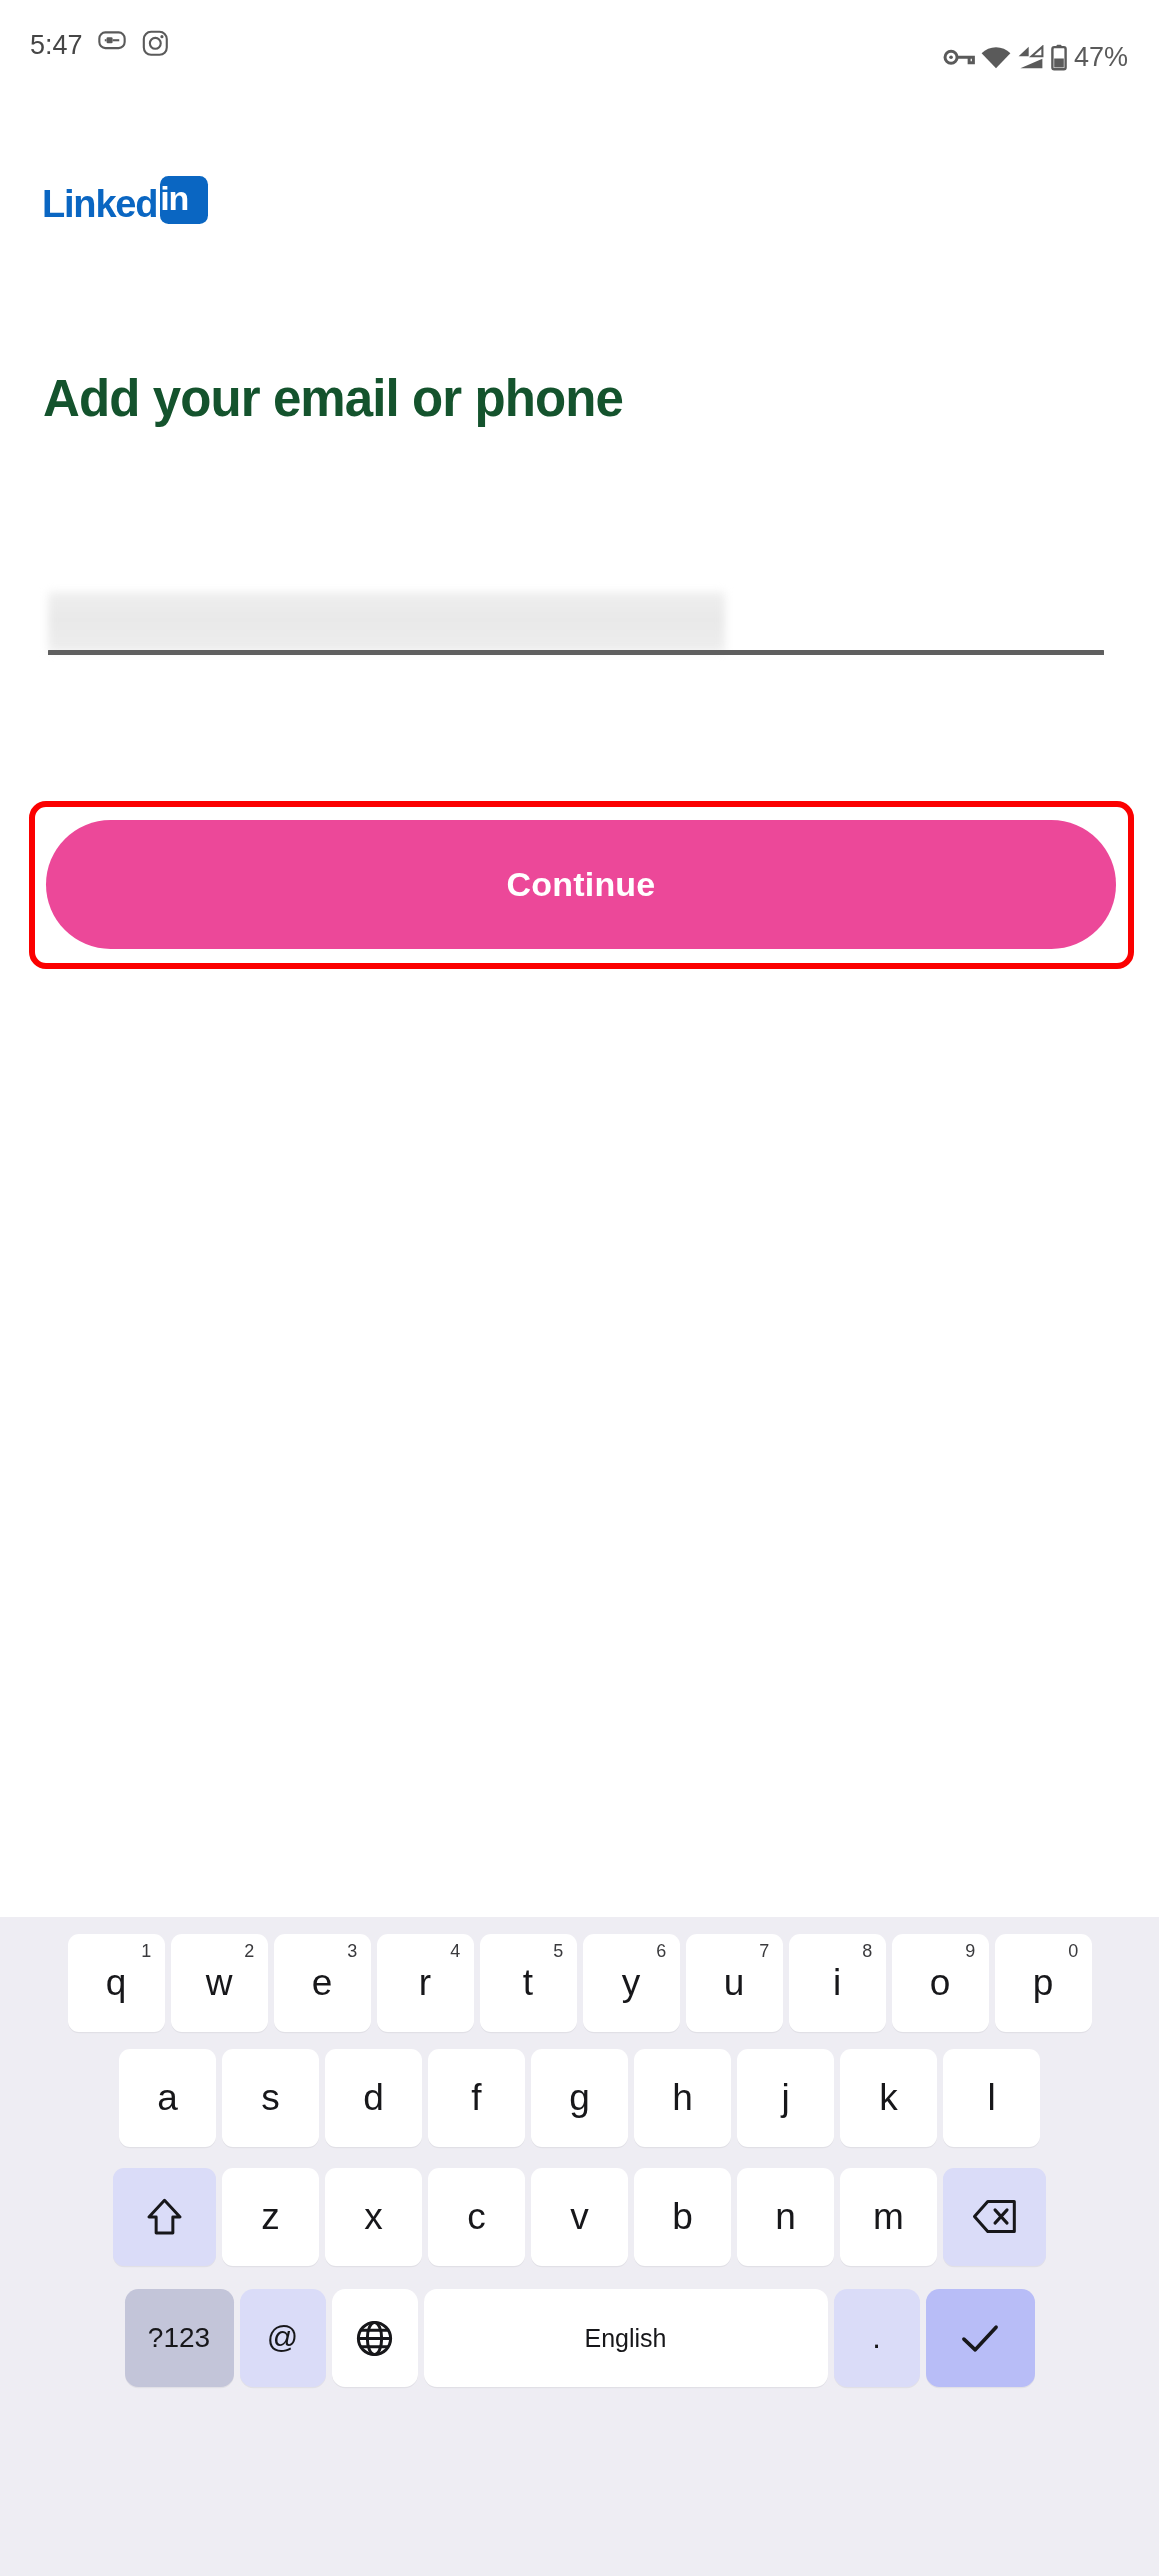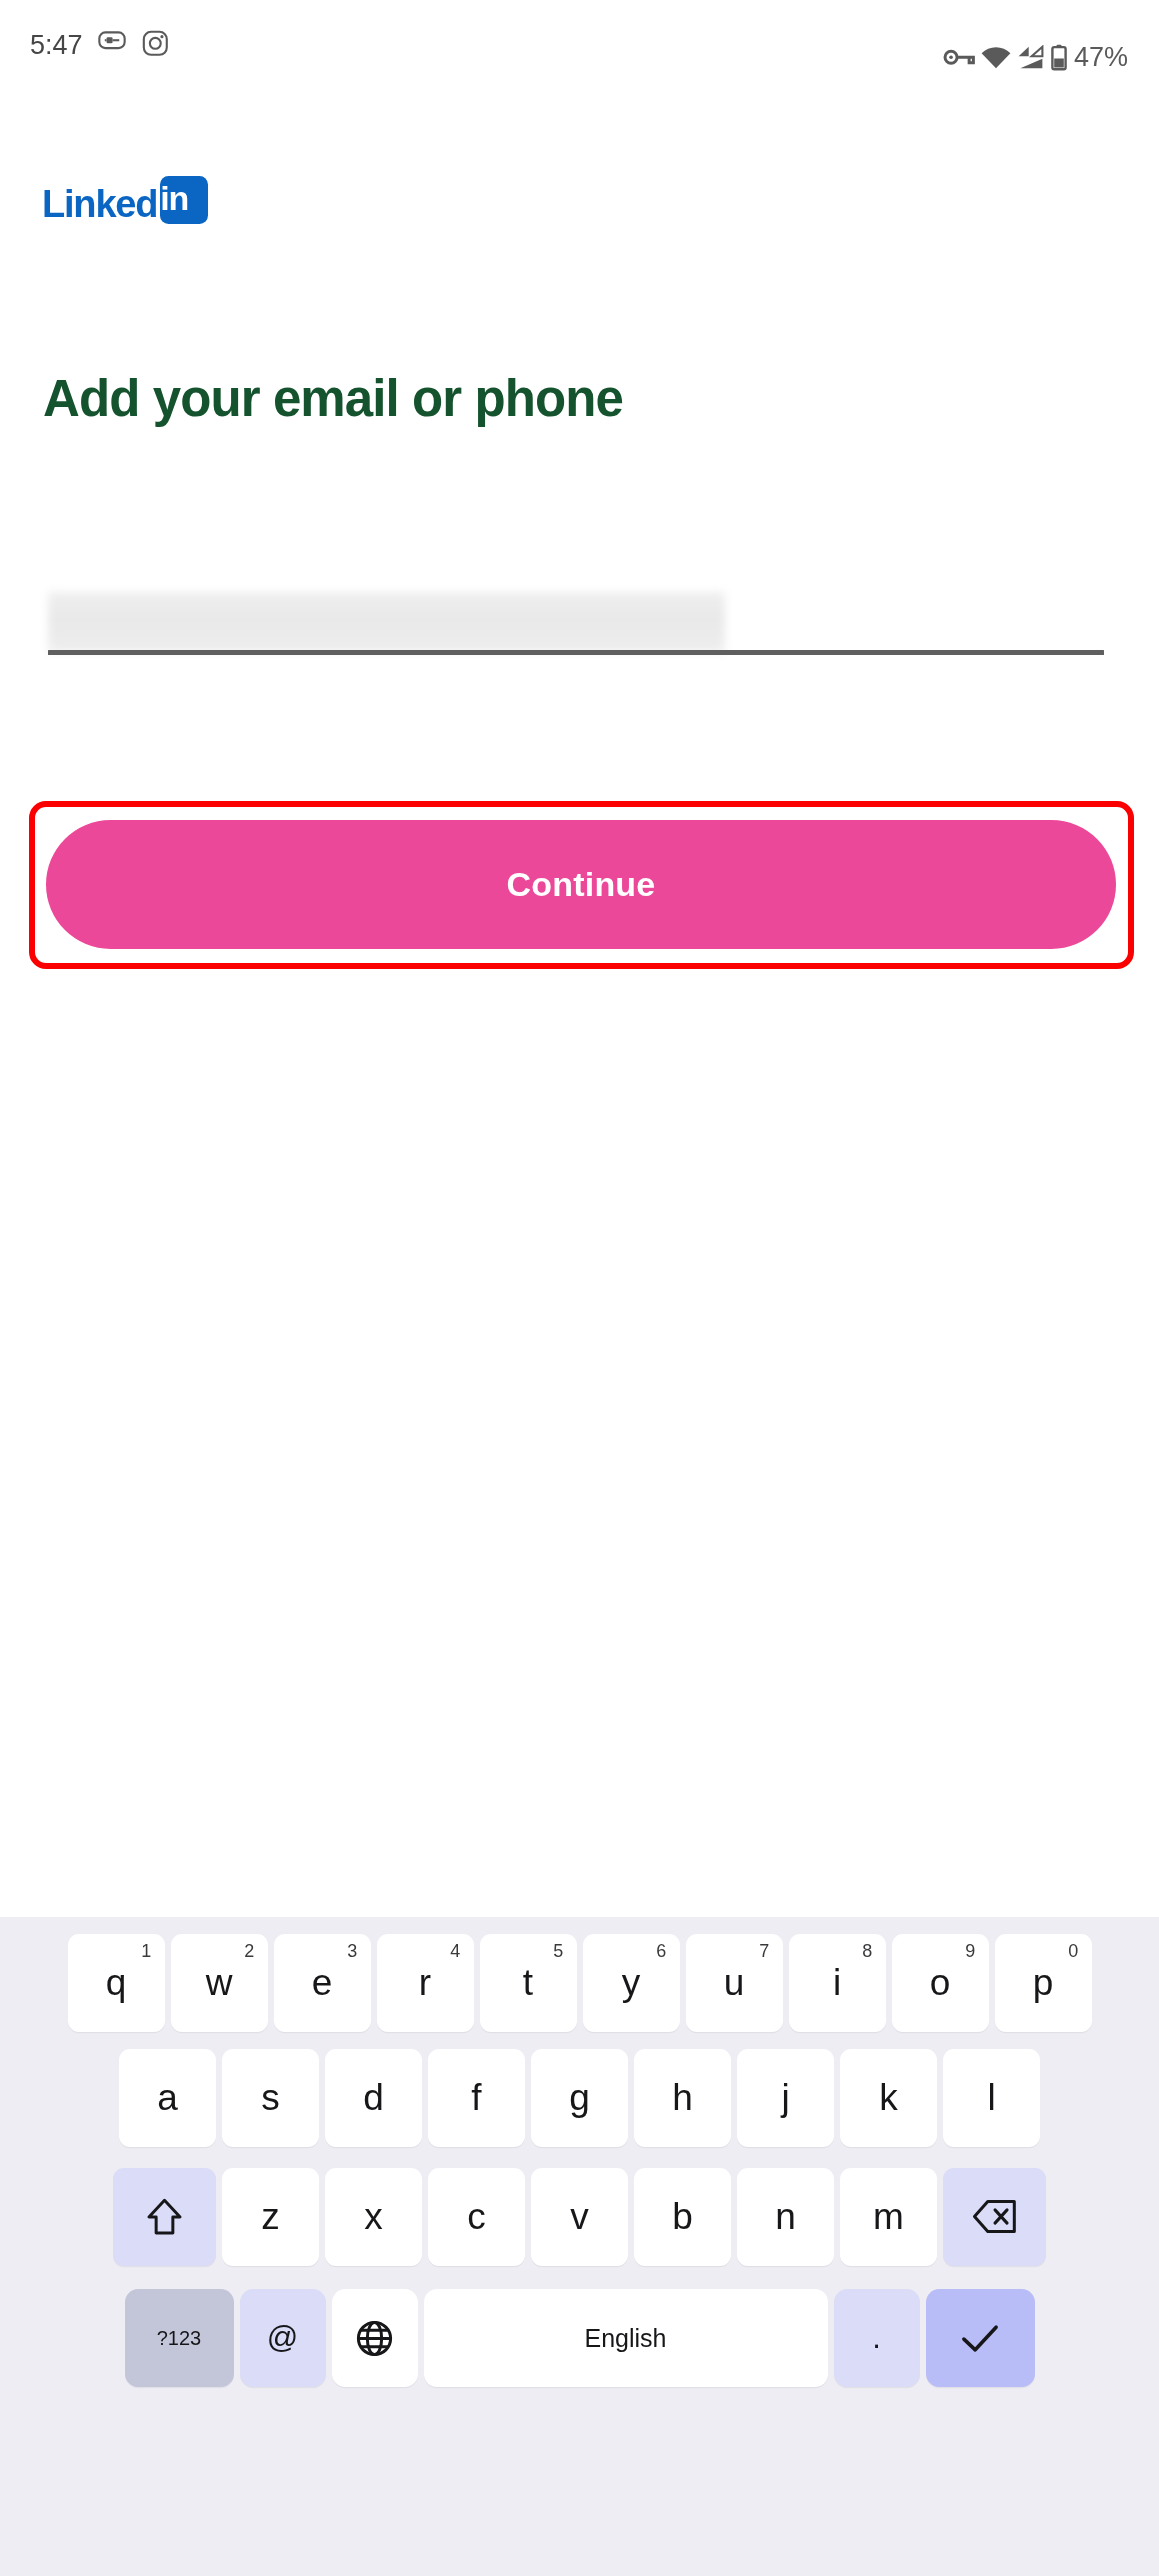--- a/index.html
+++ b/index.html
@@ -211,21 +211,21 @@
     background: #dadcf8;
     width: 97px;
     height: 98px;
   }
   .key.shift { width: 103px; }
   .key.backspace { width: 103px; }
   .key.num {
     background: #c3c5d9;
     width: 109px;
     height: 98px;
-    font-size: 20px;
+    font-size: 28px;
     font-weight: normal;
     border-radius: 13.3px;
   }
   .key.at { width: 86px; height: 98px; background:#dadcf8; border-radius: 13.3px; font-size:31px;}
   .key.globe { width: 86px; height: 98px; background:#ffffff; border-radius: 13.3px; }
   .key.space {
     width: 404px;
     height: 98px;
     background: #ffffff;
     border-radius: 13px;

